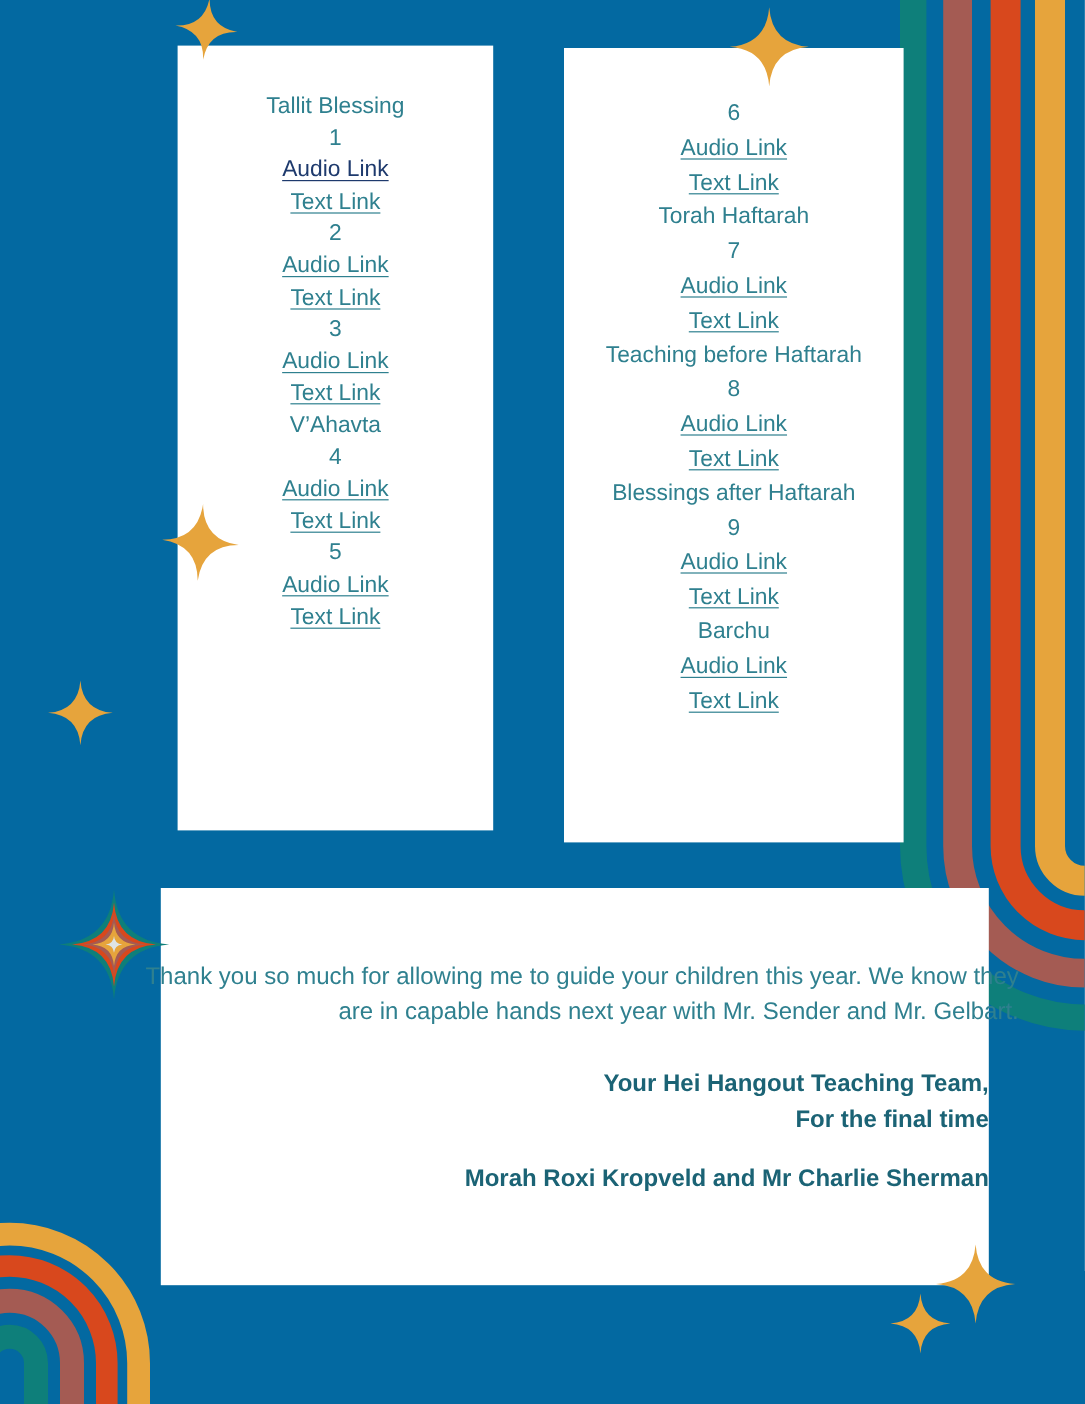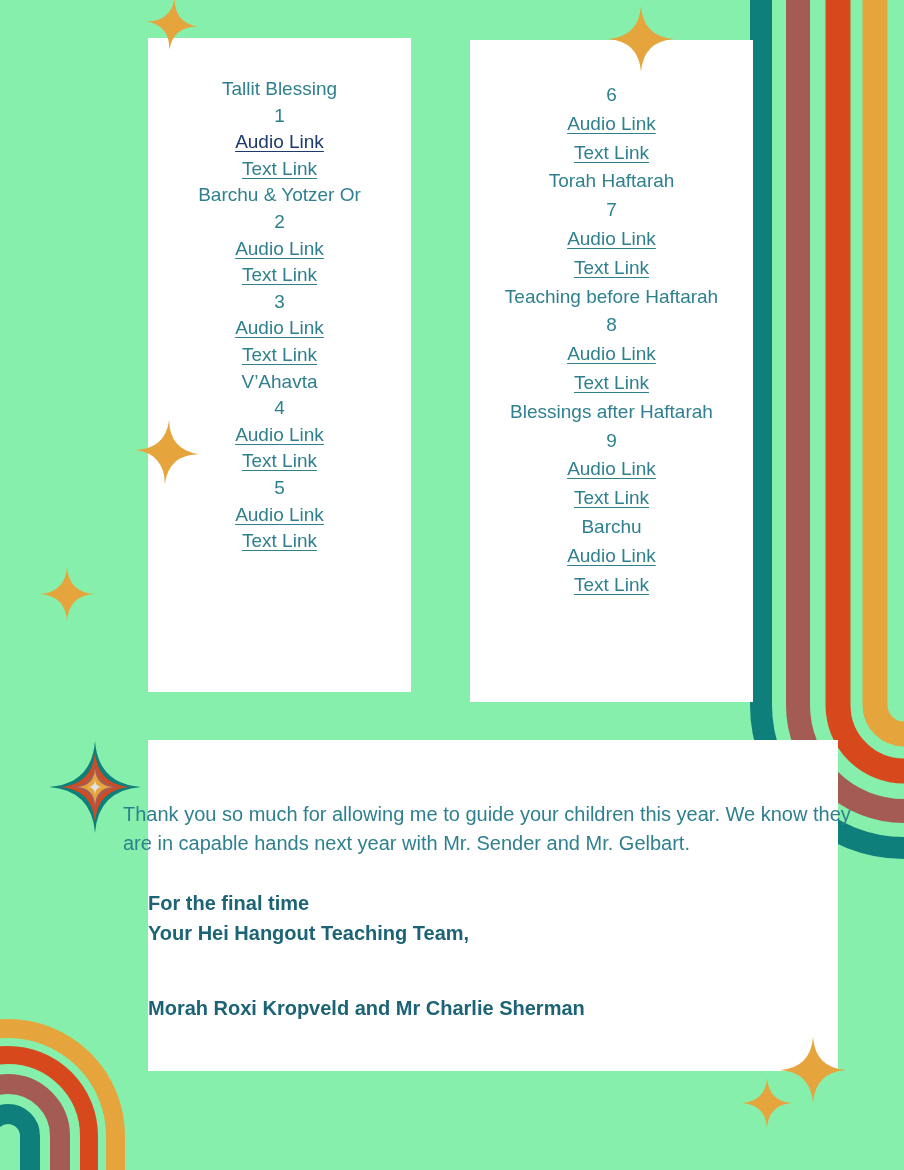--- a/index.html
+++ b/index.html
@@ -1,32 +1,32 @@
 <!DOCTYPE html>
 <html><head>
 <meta charset="utf-8">
 <style>
   html,body{margin:0;padding:0;}
   .page{
     position:relative;width:904px;height:1170px;overflow:hidden;
-    background:#86efac;font-family:"Liberation Sans",sans-serif;
+    background:#0369a1;font-family:"Liberation Sans",sans-serif;
   }
   svg.deco{position:absolute;left:0;top:0;pointer-events:none;}
   .card{position:absolute;background:#ffffff;}
   #left-card{left:148px;top:38px;width:263px;height:654px;padding-top:38px;box-sizing:border-box;text-align:center;}
   #right-card{left:470px;top:40px;width:283px;height:662px;padding-top:41px;box-sizing:border-box;text-align:center;}
-  #footer-card{left:148px;top:740px;width:690px;height:331px;box-sizing:border-box;padding-top:60px;text-align:left;}
+  #footer-card{left:134px;top:740px;width:690px;height:331px;box-sizing:border-box;padding-top:60px;text-align:right;}
   .line{display:block;font-size:19px;color:#2f808f;}
   #left-card .line{line-height:26.6px;}
   #right-card .line{line-height:28.8px;}
   a.line{text-decoration:underline;text-underline-offset:3px;color:#2f808f;}
   a.line.navy{color:#1e3a6d;}
   #footer-card p{margin:0 0 0 -25px;width:740px;font-size:20px;line-height:29px;color:#2f808f;}
   .bold-block{margin-top:30px;font-weight:bold;font-size:20px;line-height:30px;color:#1b6375;}
-  .signature{margin-top:45px;font-weight:bold;font-size:20px;line-height:30px;color:#1b6375;}
+  .signature{margin-top:19px;font-weight:bold;font-size:20px;line-height:30px;color:#1b6375;}
 </style>
 </head>
 <body>
 
 <div class="page">
 
   <svg class="deco" width="904" height="1170" viewBox="0 0 904 1170">
     <g>
       <path d="M 761 0 L 761 705 A 143 143 0 0 0 904 848" stroke="#0e7f7a" stroke-width="22" fill="none"></path>
       <path d="M 798 0 L 798 705 A 106 106 0 0 0 904 811" stroke="#a45b53" stroke-width="24" fill="none"></path>
@@ -39,21 +39,20 @@
       <path d="M -44 1170 V 1136 A 52 52 0 0 1 60 1136 V 1170" stroke="#a45b53" stroke-width="20" fill="none"></path>
       <path d="M -14 1170 V 1136 A 22 22 0 0 1 30 1136 V 1170" stroke="#0e7f7a" stroke-width="20" fill="none"></path>
     </g>
   </svg>
 
   <section class="card" id="left-card">
       <div class="line">Tallit Blessing</div>
       <div class="line">1</div>
       <a href="#" class="line navy">Audio Link</a>
       <a href="#" class="line">Text Link</a>
-      <div class="line">Barchu &amp; Yotzer Or</div>
       <div class="line">2</div>
       <a href="#" class="line">Audio Link</a>
       <a href="#" class="line">Text Link</a>
       <div class="line">3</div>
       <a href="#" class="line">Audio Link</a>
       <a href="#" class="line">Text Link</a>
       <div class="line">V’Ahavta</div>
       <div class="line">4</div>
       <a href="#" class="line">Audio Link</a>
       <a href="#" class="line">Text Link</a>
@@ -79,22 +78,22 @@
       <a href="#" class="line">Audio Link</a>
       <a href="#" class="line">Text Link</a>
       <div class="line">Barchu</div>
       <a href="#" class="line">Audio Link</a>
       <a href="#" class="line">Text Link</a>
     </section>
 
   <section class="card" id="footer-card">
     <p>Thank you so much for allowing me to guide your children this year. We know they are in capable hands next year with Mr. Sender and Mr. Gelbart.</p>
     <div class="bold-block">
+      <div>Your Hei Hangout Teaching Team,</div>
       <div>For the final time</div>
-      <div>Your Hei Hangout Teaching Team,</div>
     </div>
     <div class="signature">Morah Roxi Kropveld and Mr Charlie Sherman</div>
   </section>
 
   <svg class="deco" width="904" height="1170" viewBox="0 0 904 1170">
     <g id="sparkle-group">
         <g transform="rotate(6 172 24)">
           <path d="M 172 -2 Q 173.82 22.18 198 24 Q 173.82 25.82 172 50 Q 170.18 25.82 146 24 Q 170.18 22.18 172 -2 Z" fill="#e6a43c"></path>
         </g>
         <g>

